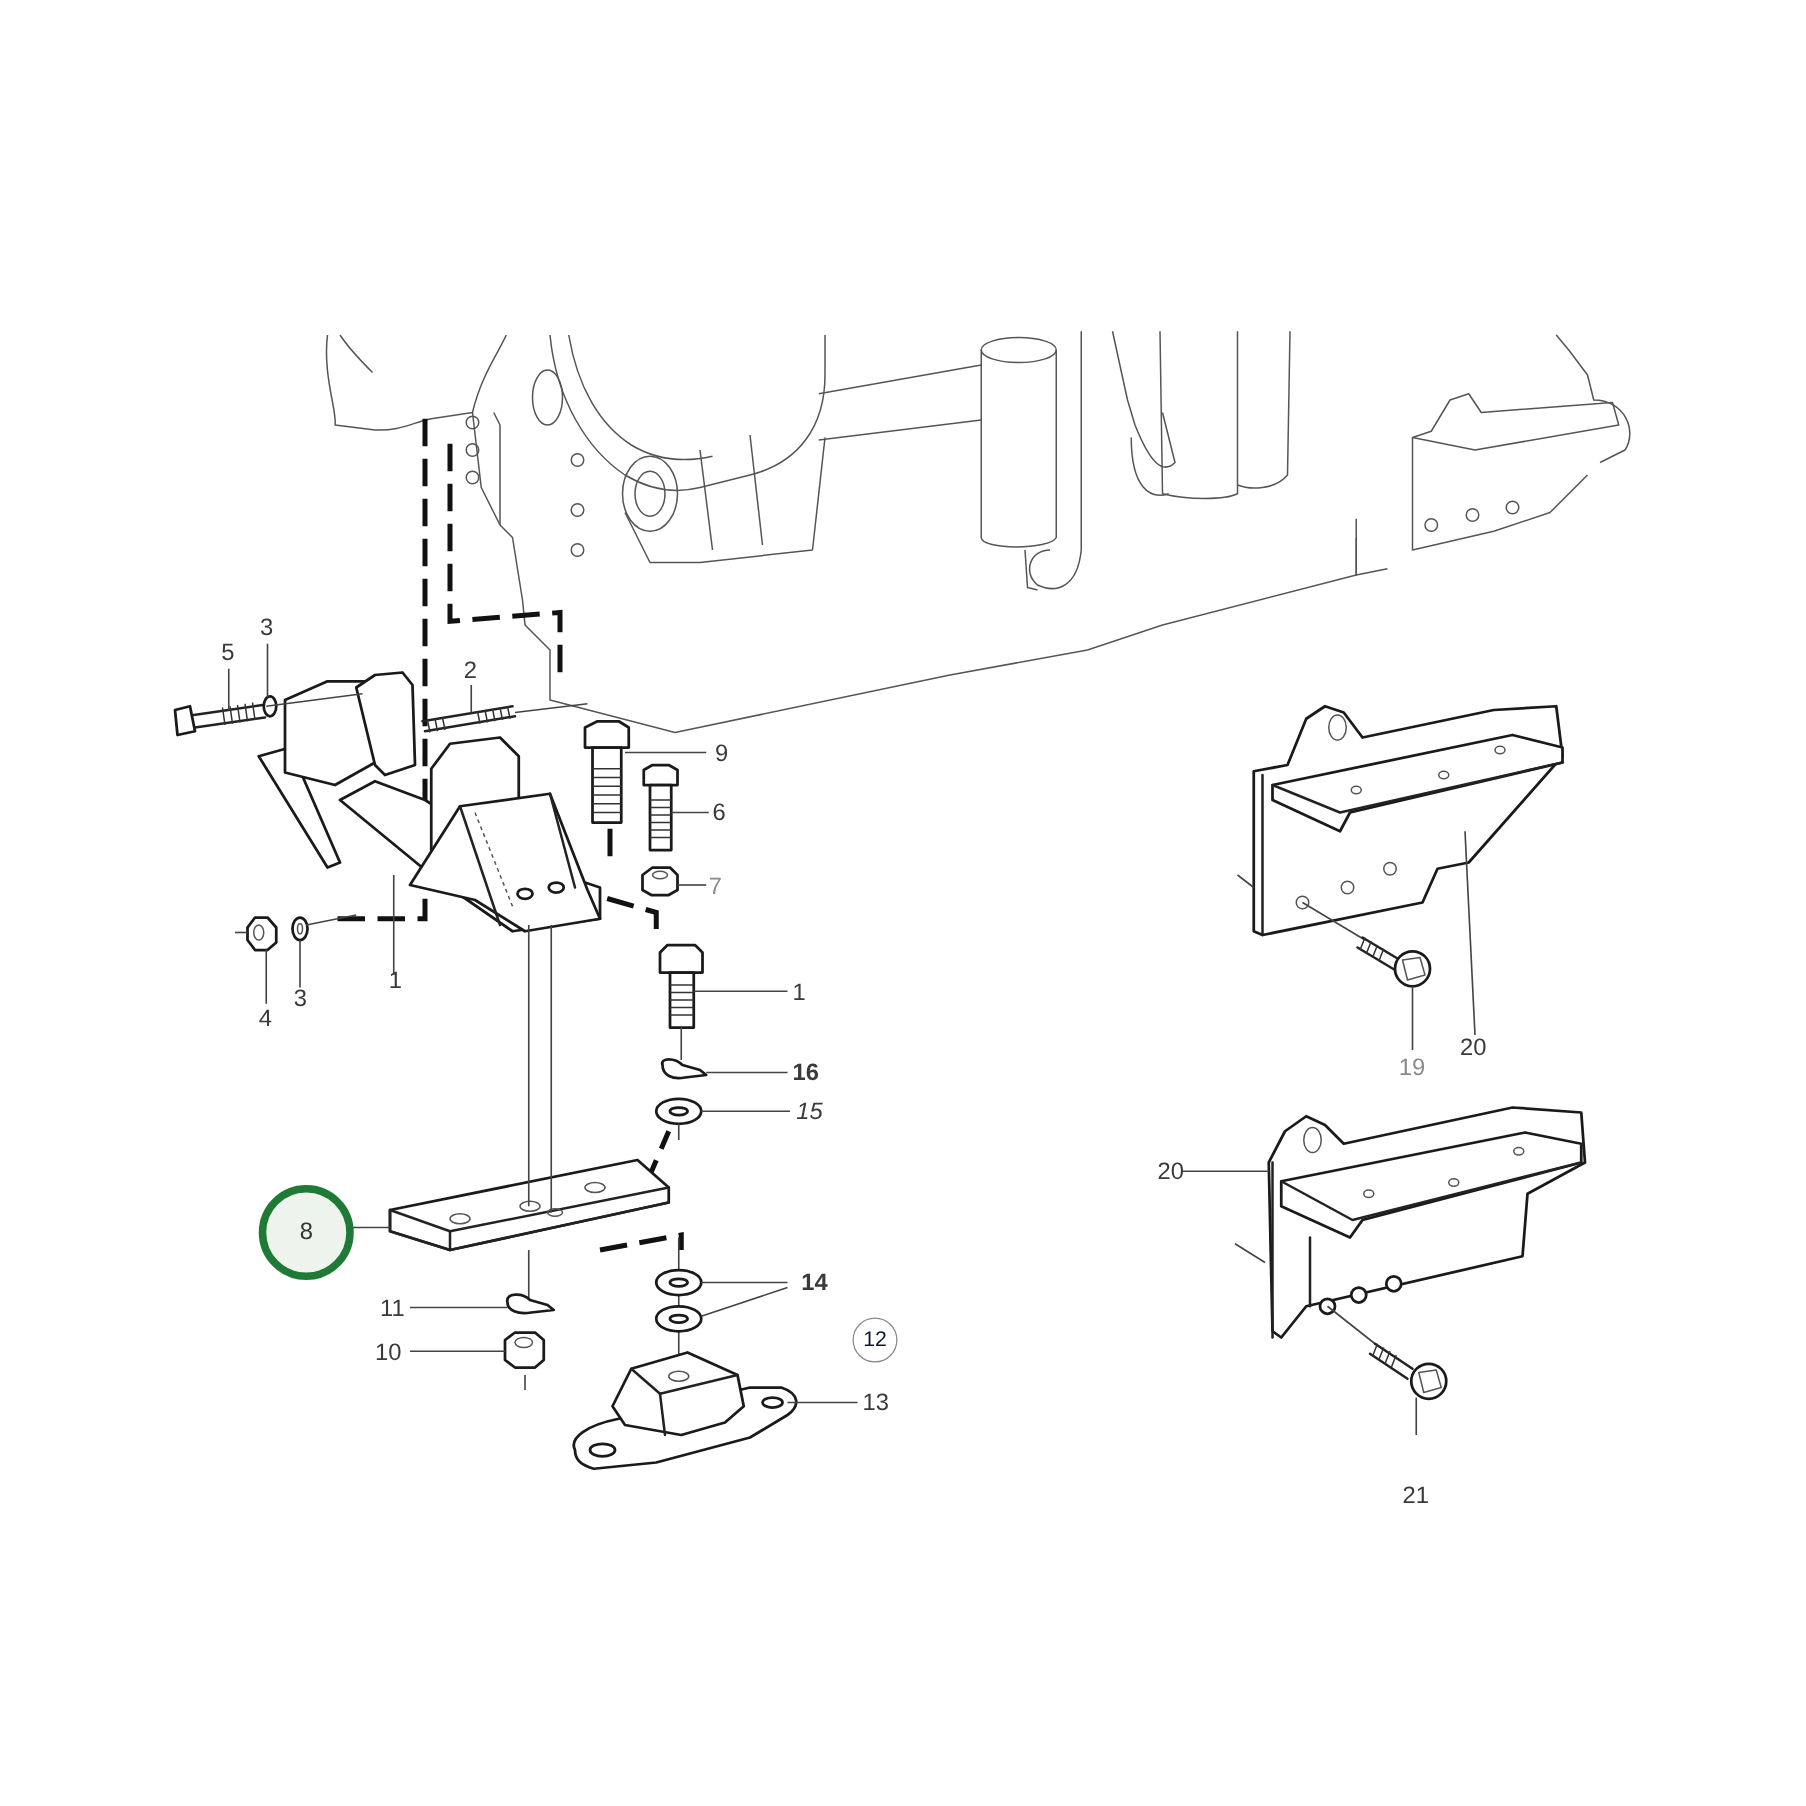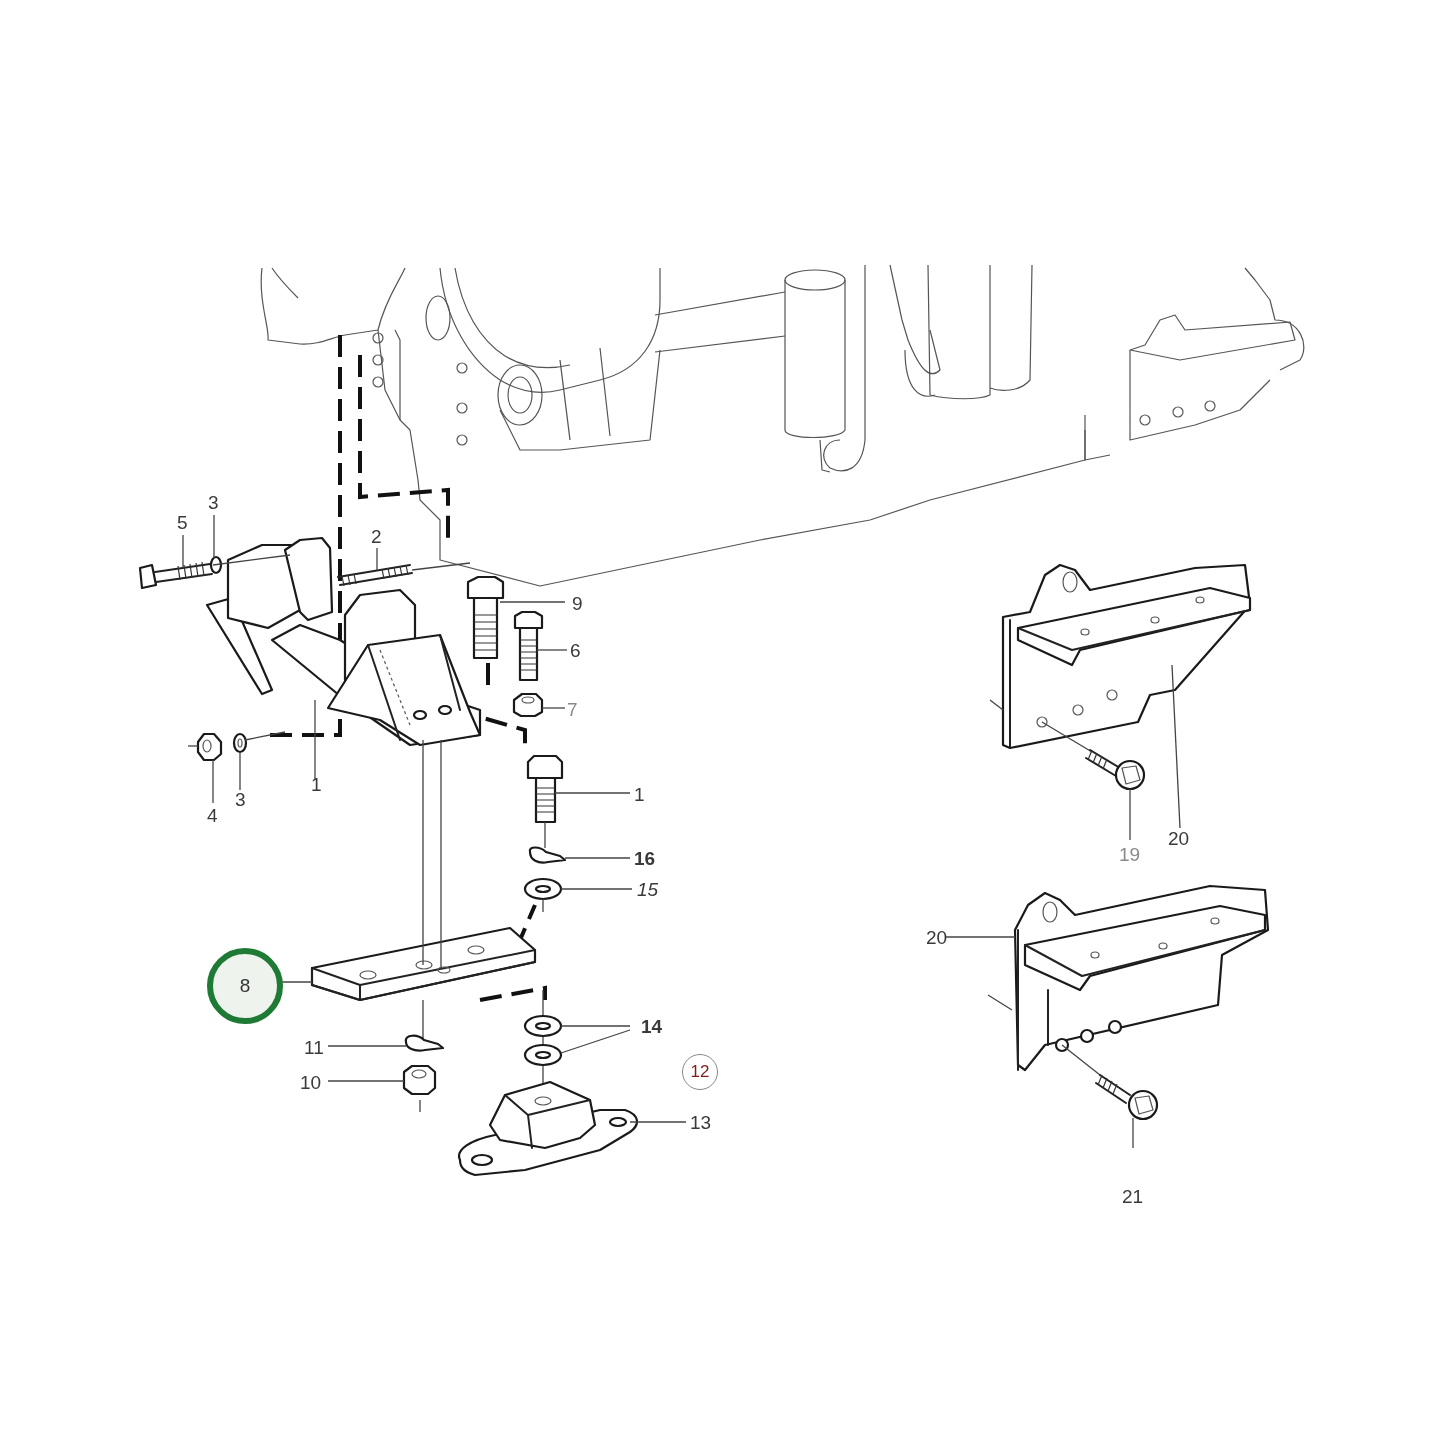--- a/index.html
+++ b/index.html
@@ -14,21 +14,21 @@
   .thread { stroke: #333; stroke-width: 1.2; }
   .callout { position: absolute; font-size: 19px; color: #3a3a3a; line-height: 1;
              font-family: "Liberation Sans", sans-serif; }
   .callout.faint { color: #8a8a8a; }
   .highlight { position: absolute; left: 207px; top: 948px; width: 64px; height: 64px;
                border-radius: 50%; border: 6px solid #1e7a34; background: #eef3ee;
                display: flex; align-items: center; justify-content: center;
                font-size: 19px; color: #333; cursor: pointer; }
   .ref-circle { position: absolute; left: 682px; top: 1054px; width: 34px; height: 34px;
                 border-radius: 50%; border: 1.3px solid #888; display: flex;
-                align-items: center; justify-content: center; font-size: 17px; color: #7f1d1d; }
+                align-items: center; justify-content: center; font-size: 17px; color: #0f172a; }
 </style>
 </head>
 <body>
 
 <svg id="diagram" viewBox="0 0 1445 1445" xmlns="http://www.w3.org/2000/svg">
 
   <g>
     <path class="lt" d="M262 268 C258 300 270 330 268 340 L300 344 C320 345 330 338 345 335 L378 330 C385 300 400 280 405 268"></path>
     <path class="lt" d="M272 268 C280 280 290 290 298 298"></path>
     <path class="lt" d="M378 330 L385 390 L400 420 L410 430 L418 480 L420 500 L440 520 L440 560 L540 586 L760 540 L870 520 L930 500 L1085 460 L1085 430"></path>

